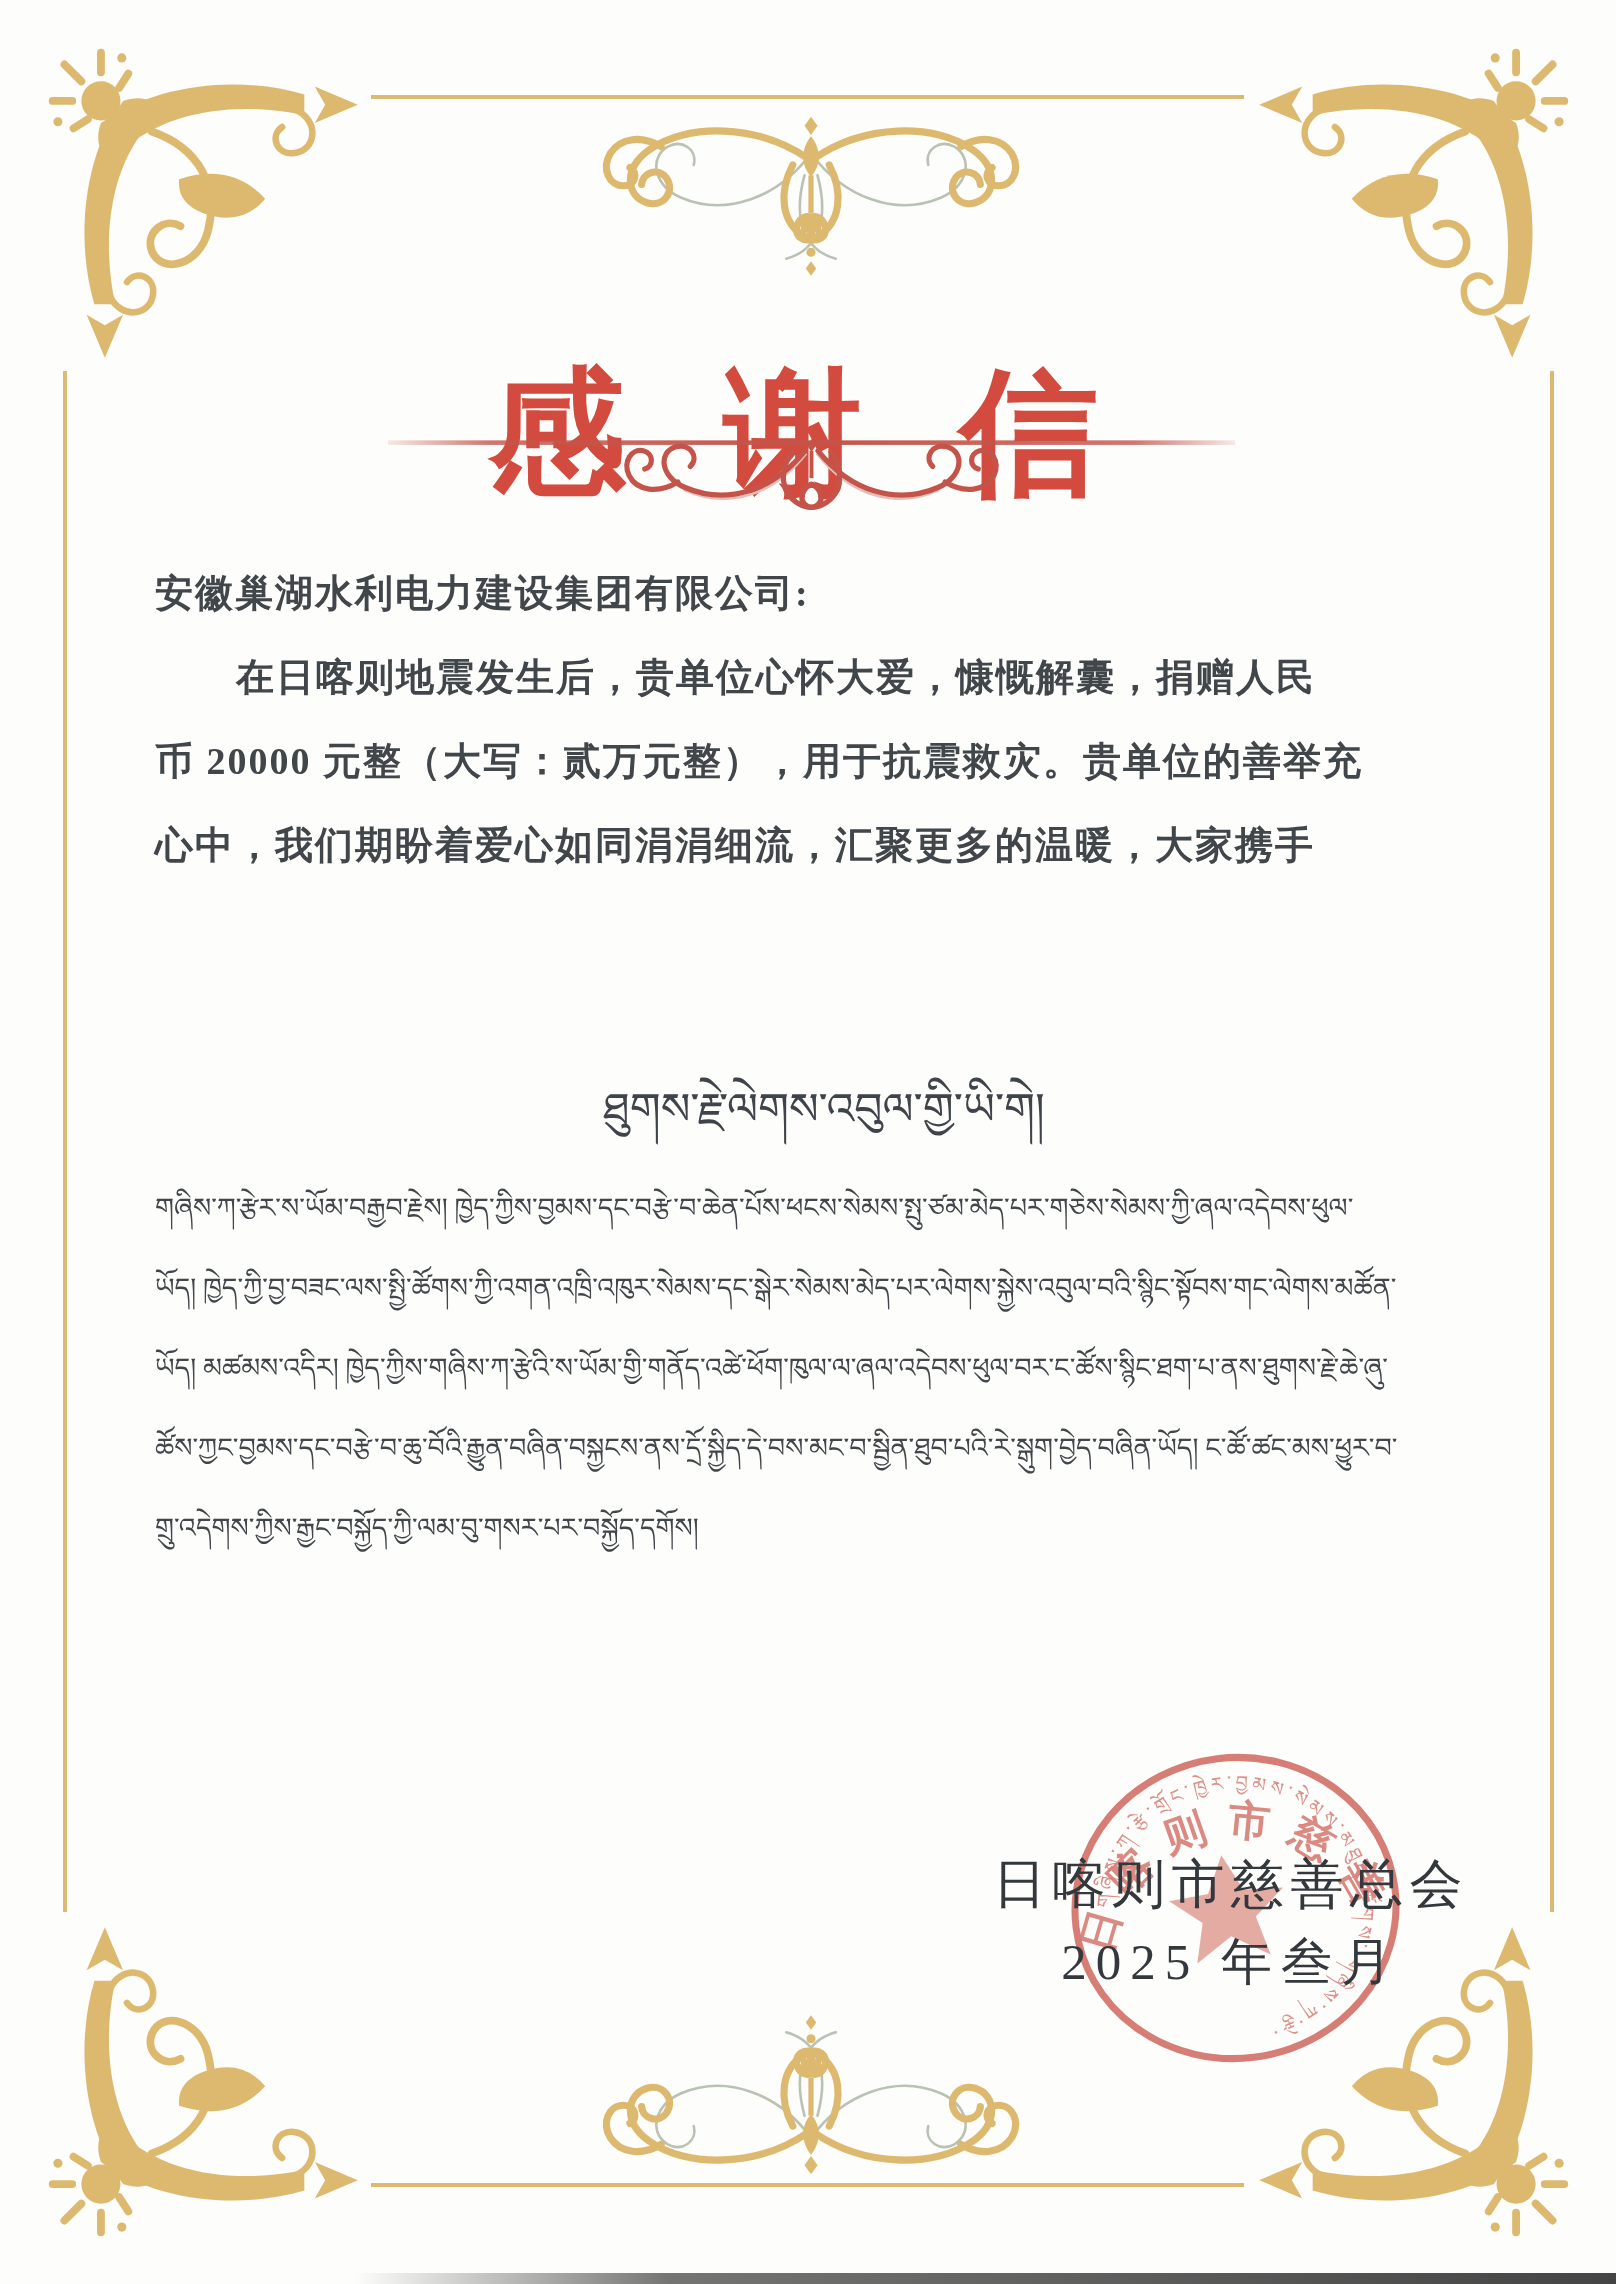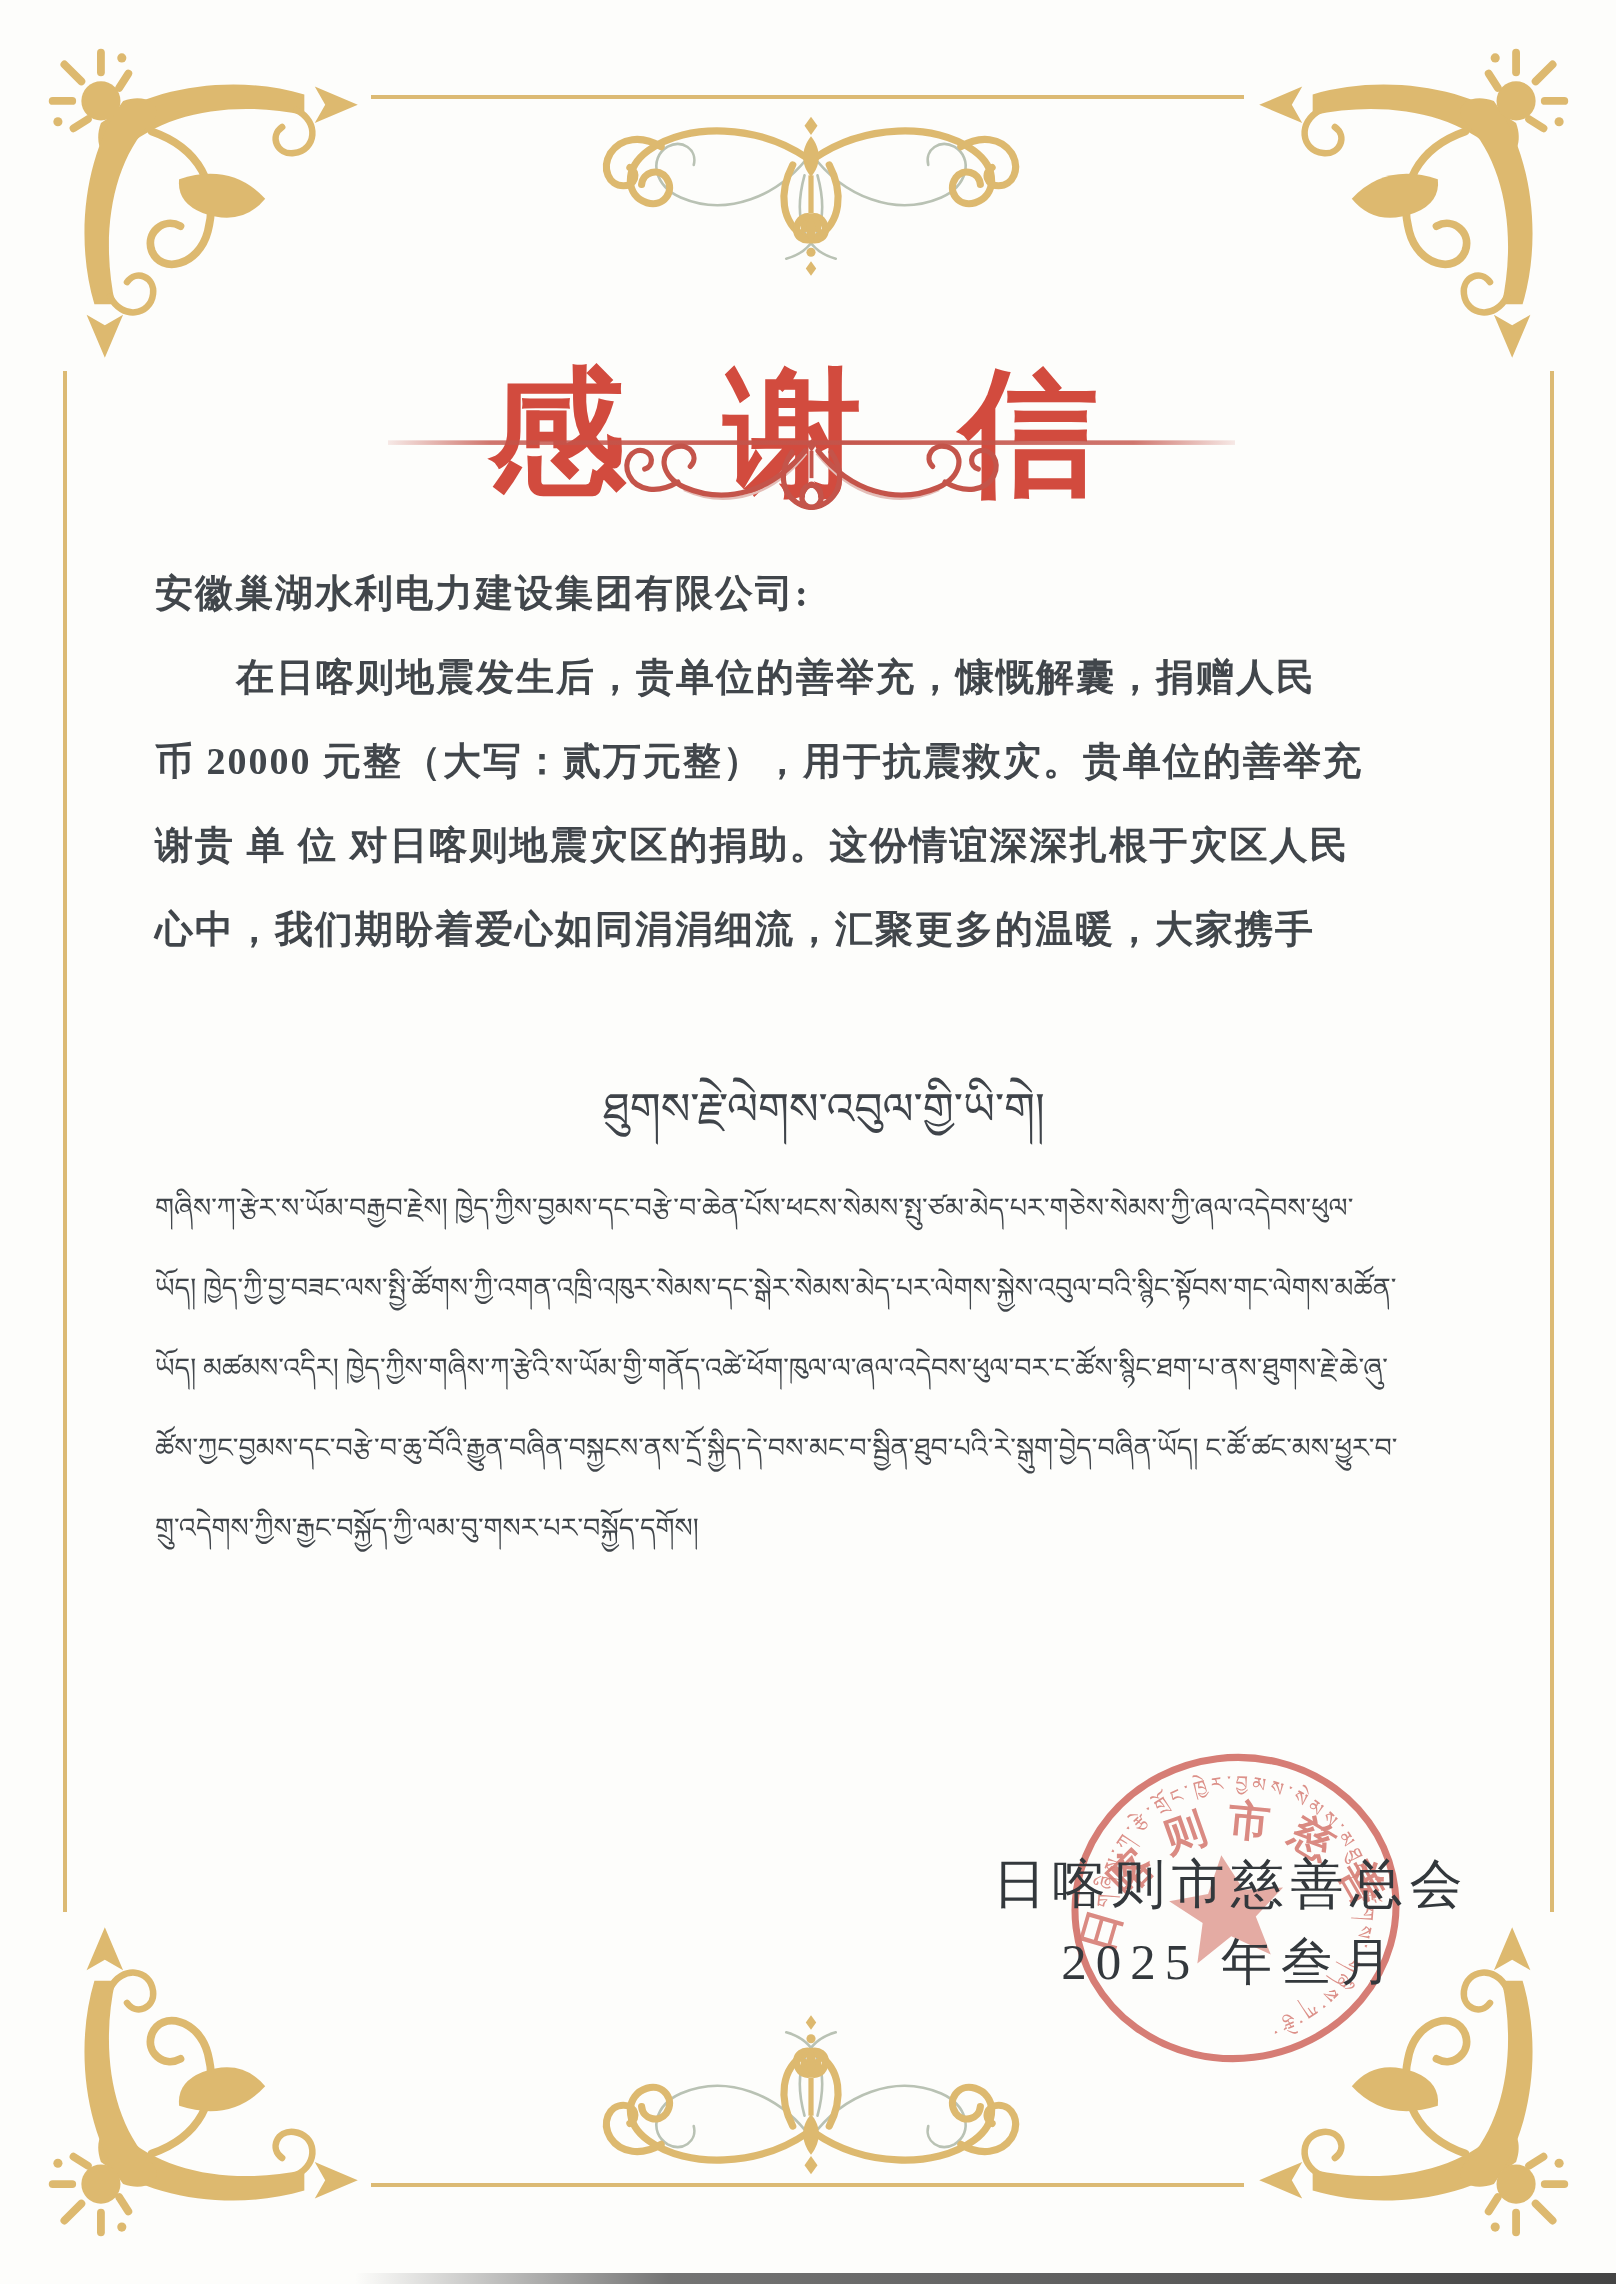--- a/index.html
+++ b/index.html
@@ -227,23 +227,22 @@
       <use href="#red-side"></use>
       <use href="#red-side" transform="scale(-1,1)"></use>
       <path fill="var(--divider-red)" d="M0,-8 l7,10 l-7,10 l-7,-10 z"></path>
       <rect x="-3" y="10" width="6" height="42" fill="var(--divider-red)"></rect>
       <circle cx="0" cy="62" r="5" fill="var(--divider-red)"></circle>
     </g>
   </svg>
 
   <div class="cn-body">
     <div class="line">安徽巢湖水利电力建设集团有限公司:</div>
-    <div class="line indent">在日喀则地震发生后，贵单位的善举充，慷慨解囊，捐赠人民</div>
+    <div class="line indent">在日喀则地震发生后，贵单位心怀大爱，慷慨解囊，捐赠人民</div>
     <div class="line">币 20000 元整（大写：贰万元整），用于抗震救灾。贵单位的善举充</div>
-    <div class="line">谢贵 单 位 对日喀则地震灾区的捐助。这份情谊深深扎根于灾区人民</div>
     <div class="line">心中，我们期盼着爱心如同涓涓细流，汇聚更多的温暖，大家携手</div>
   </div>
 
   <div class="tib-heading">ཐུགས་རྗེ་ལེགས་འབུལ་གྱི་ཡི་གེ།</div>
 
   <div class="tib-body">
     <div class="line">གཞིས་ཀ་རྩེར་ས་ཡོམ་བརྒྱབ་རྗེས།  ཁྱེད་ཀྱིས་བྱམས་དང་བརྩེ་བ་ཆེན་པོས་ཕངས་སེམས་སྤུ་ཙམ་མེད་པར་གཅེས་སེམས་ཀྱི་ཞལ་འདེབས་ཕུལ་</div>
     <div class="line">ཡོད།  ཁྱེད་ཀྱི་བྱ་བཟང་ལས་སྤྱི་ཚོགས་ཀྱི་འགན་འཁྲི་འཁུར་སེམས་དང་སྒེར་སེམས་མེད་པར་ལེགས་སྐྱེས་འབུལ་བའི་སྙིང་སྟོབས་གང་ལེགས་མཚོན་</div>
     <div class="line">ཡོད།  མཚམས་འདིར།  ཁྱེད་ཀྱིས་གཞིས་ཀ་རྩེའི་ས་ཡོམ་གྱི་གནོད་འཚེ་ཕོག་ཁུལ་ལ་ཞལ་འདེབས་ཕུལ་བར་ང་ཚོས་སྙིང་ཐག་པ་ནས་ཐུགས་རྗེ་ཆེ་ཞུ་</div>
     <div class="line">ཚོས་ཀྱང་བྱམས་དང་བརྩེ་བ་ཆུ་བོའི་རྒྱུན་བཞིན་བསྐྱངས་ནས་དྲོ་སྐྱིད་དེ་བས་མང་བ་སྦྱིན་ཐུབ་པའི་རེ་སྒུག་བྱེད་བཞིན་ཡོད།  ང་ཚོ་ཚང་མས་ཕྱུར་བ་</div>

